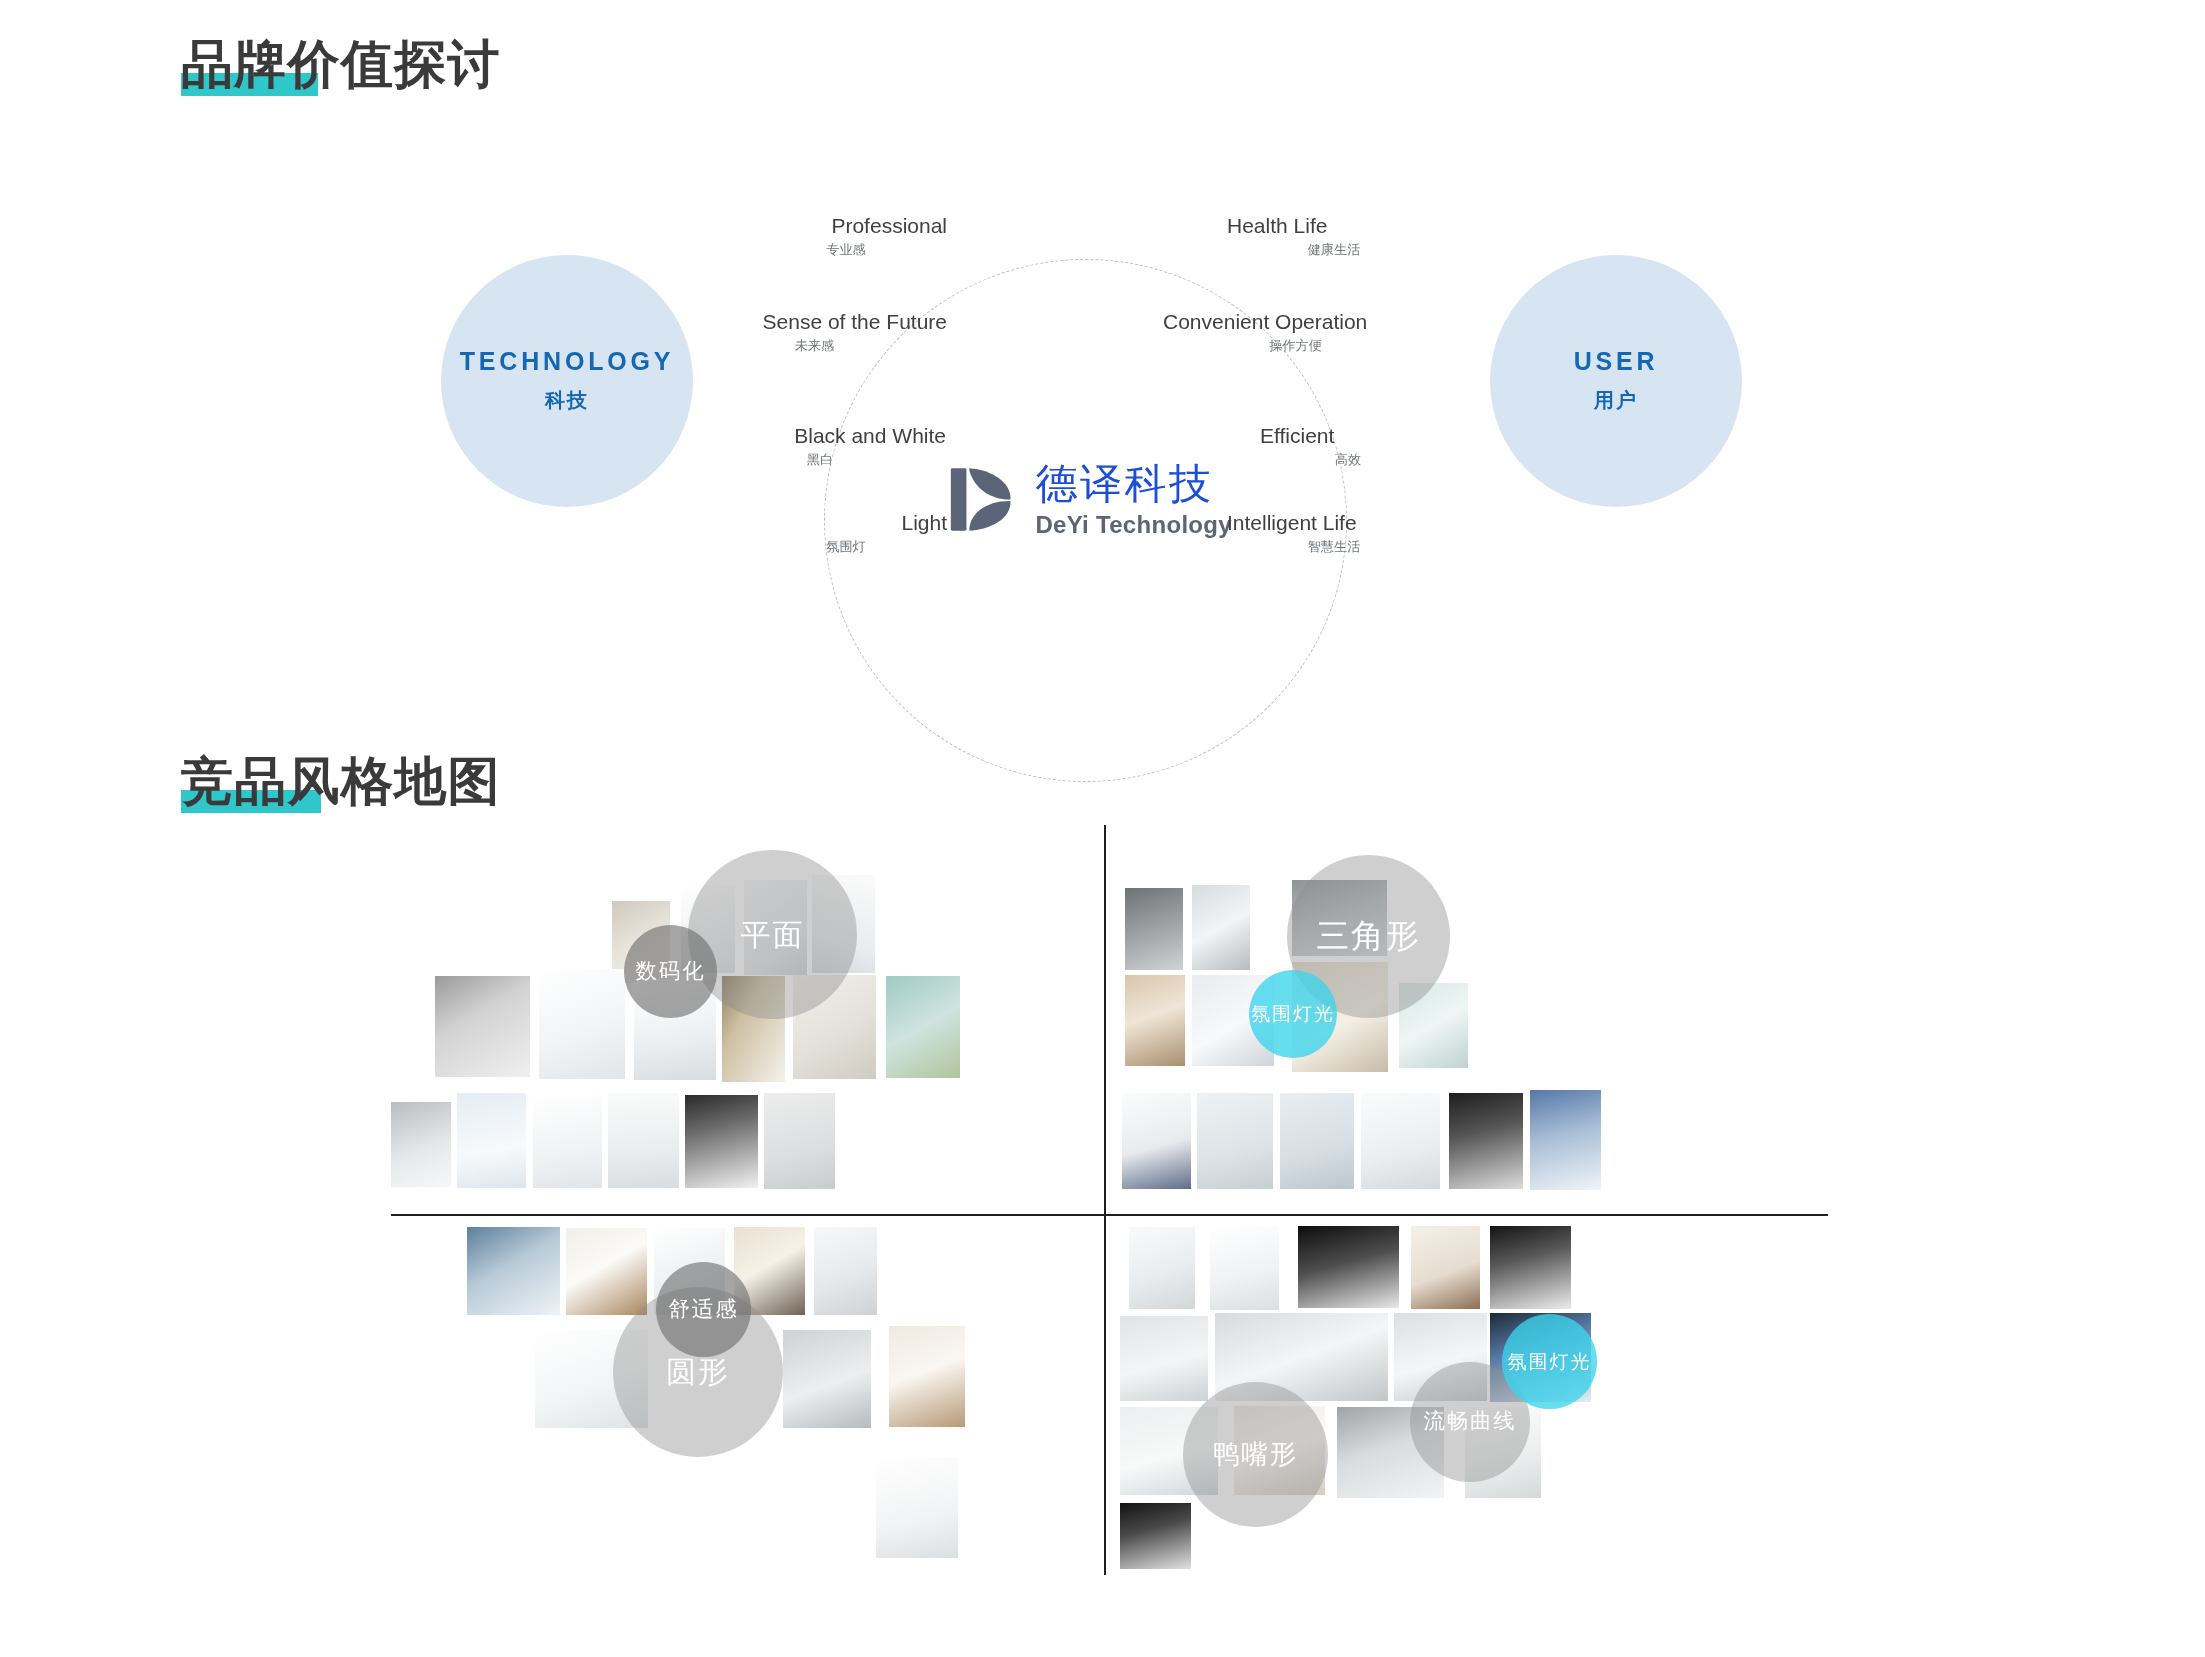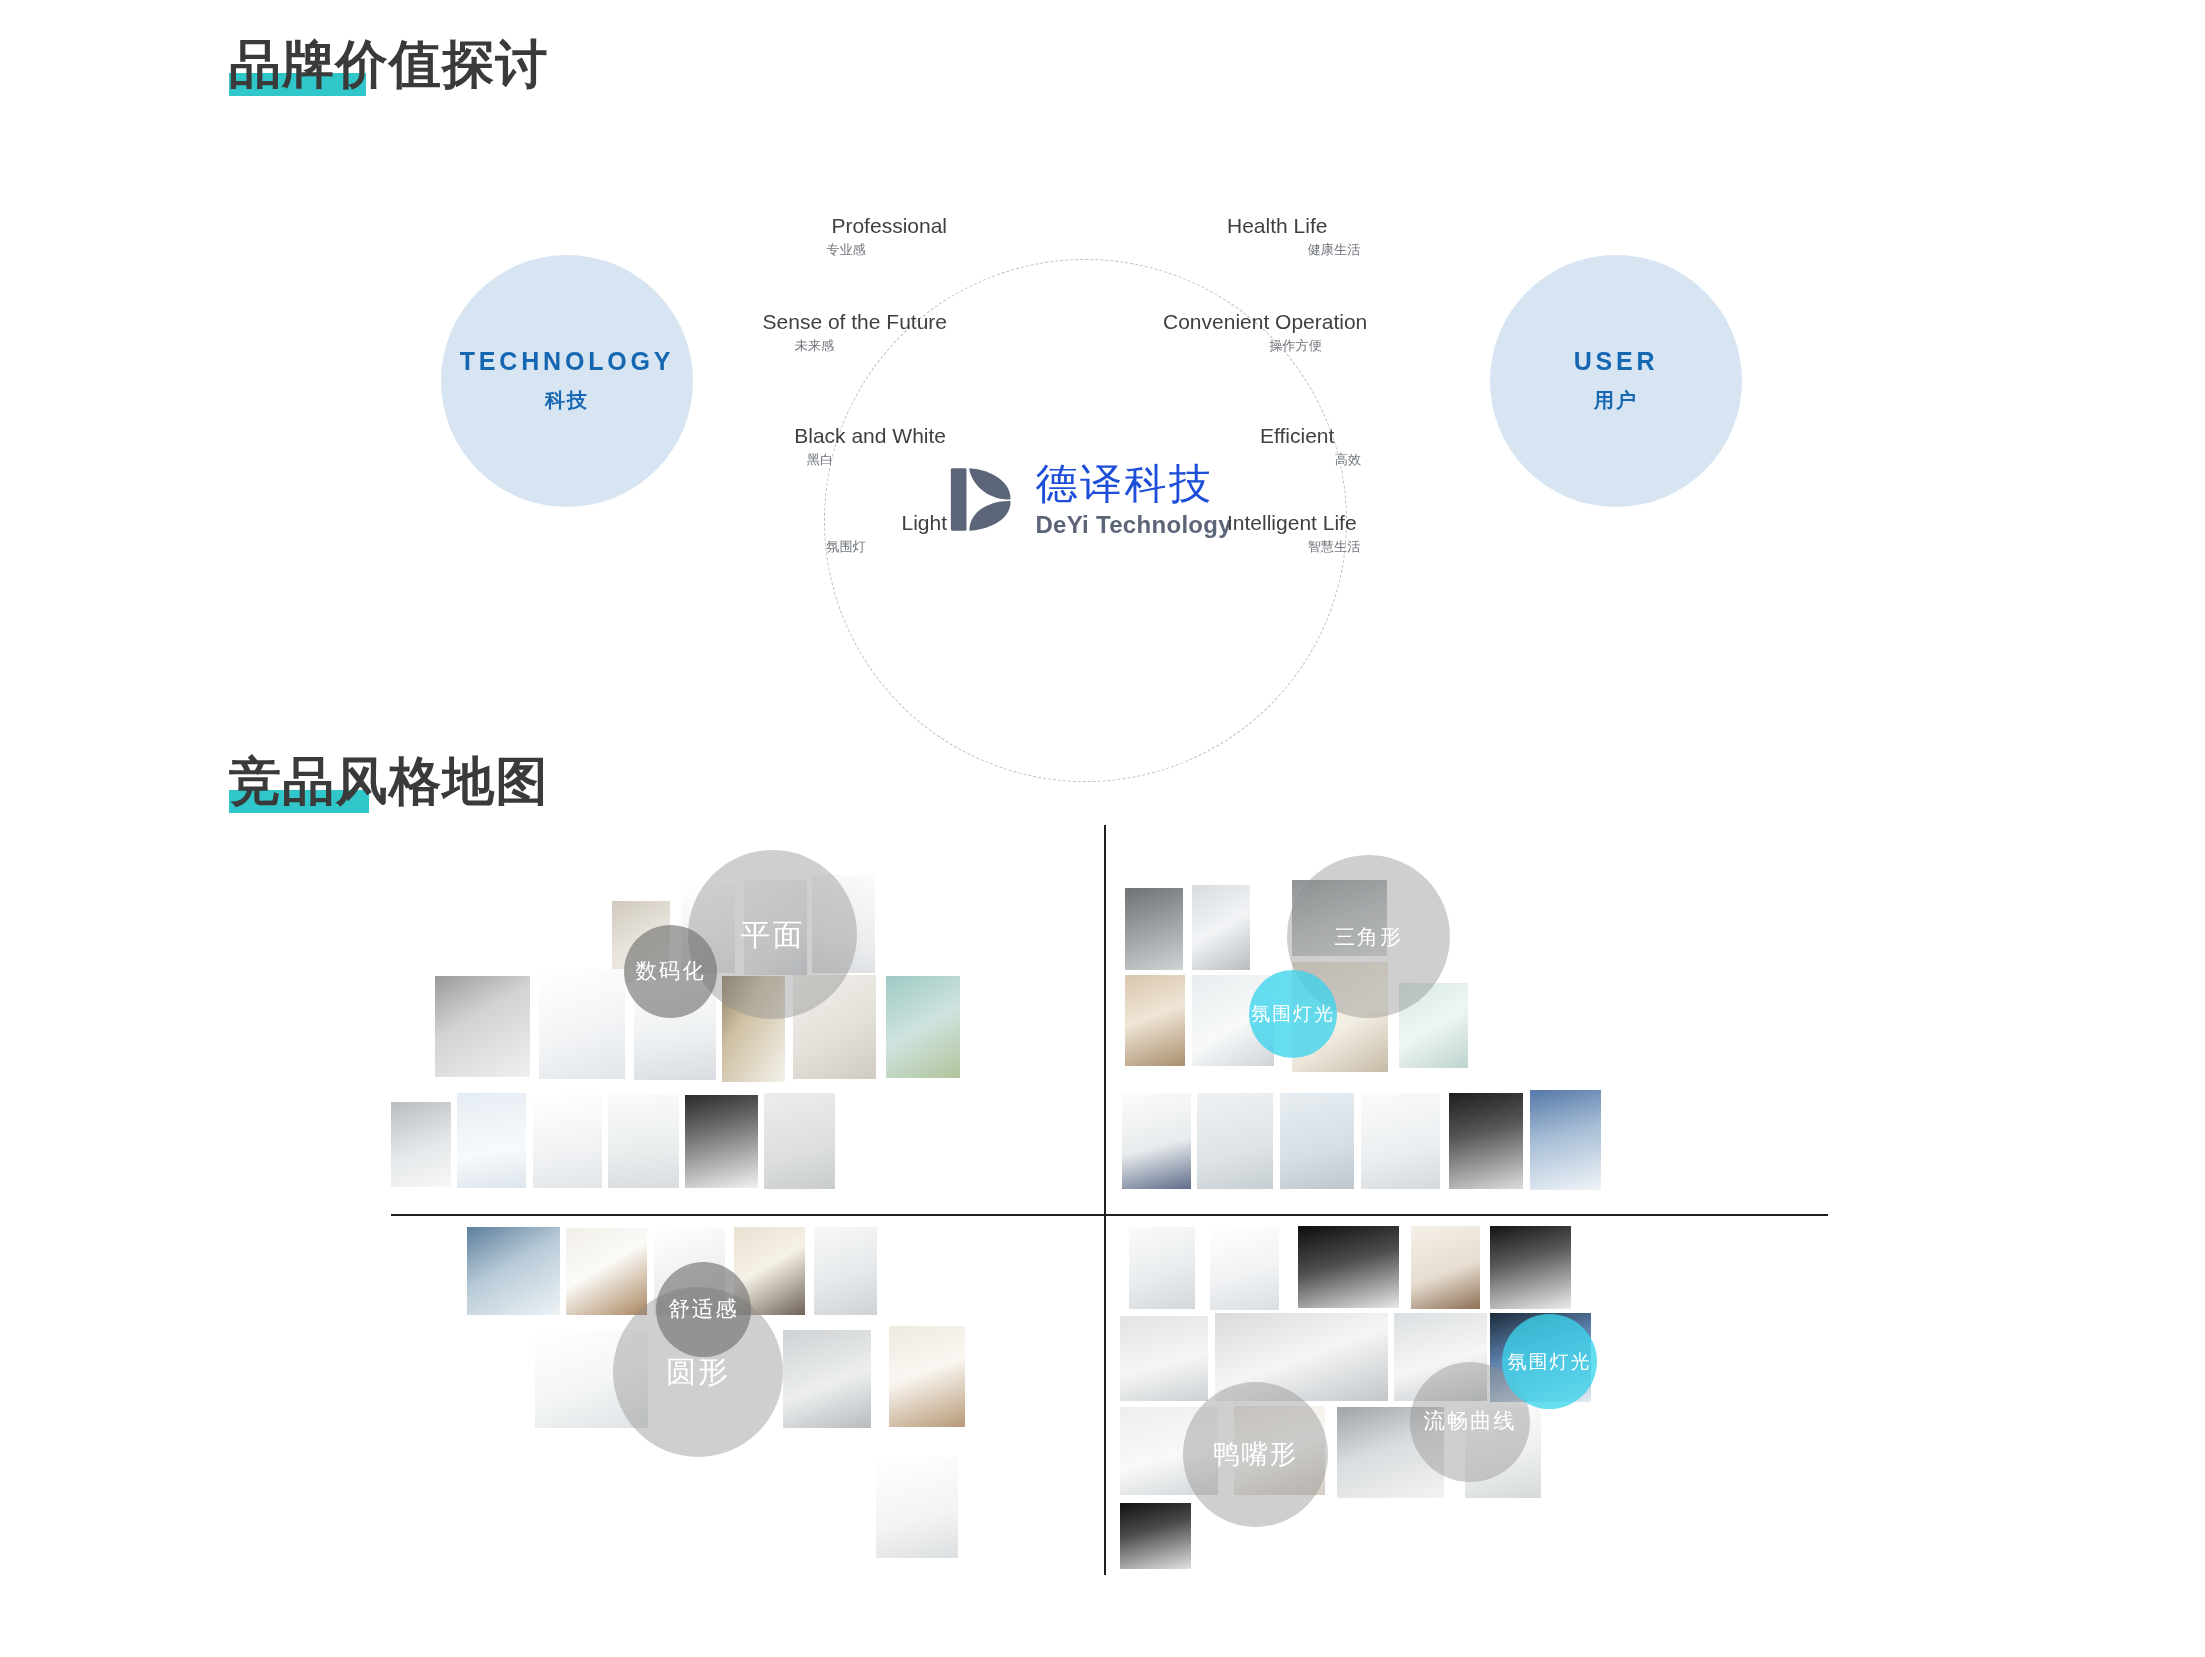--- a/index.html
+++ b/index.html
@@ -5,21 +5,21 @@
 <style>
   html,body{margin:0;padding:0;background:#ffffff;}
   body{
     width:2205px;height:1658px;position:relative;overflow:hidden;
     font-family:"Liberation Sans","DejaVu Sans",sans-serif;
     -webkit-font-smoothing:antialiased;
   }
   .page{position:absolute;inset:0;}
 
   
-  .section-title{position:absolute;white-space:nowrap;margin-left:48px;}
+  .section-title{position:absolute;white-space:nowrap;}
   .section-title .hl{
     position:absolute;left:0;bottom:3.8px;height:23px;background:#2fc7c9;z-index:0;
   }
   .section-title .txt{
     position:relative;z-index:1;display:block;
     font-size:52px;font-weight:700;color:#3a3a3a;letter-spacing:1.3px;
     font-family:"Liberation Sans","DejaVu Sans",sans-serif;
   }
   #title-brand{left:181px;top:30px;}
   #title-brand .hl{width:137px;}
@@ -268,21 +268,21 @@
       <div class="tile" style="left:252px;top:268px;width:79px;height:96px;">
           <span class="ph" style="background:linear-gradient(165deg,#fafbfc 0%,#ebeef0 60%,#d4d9dc 100%);"></span>
         </div>
       <div class="tile" style="left:340px;top:268px;width:74px;height:96px;">
           <span class="ph" style="background:linear-gradient(165deg,#1e1e1e 0%,#555555 40%,#dcdcdc 100%);"></span>
         </div>
       <div class="tile" style="left:421px;top:265px;width:71px;height:100px;">
           <span class="ph" style="background:linear-gradient(165deg,#5578a8 0%,#a8bed6 45%,#f0f4f8 100%);"></span>
         </div>
 
-      <div class="bubble b-gray-l" style="left:178px;top:30px;width:163px;height:163px;font-size:21px;">
+      <div class="bubble b-gray-l" style="left:178px;top:30px;width:163px;height:163px;font-size:33px;">
         <span>三角形</span>
       </div>
       <div class="bubble b-cyan" style="left:140px;top:145px;width:88px;height:88px;font-size:19px;">
         <span>氛围灯光</span>
       </div>
     </div>
 
     <div class="quad" id="quad-bl">
       <div class="tile" style="left:76px;top:8.8px;width:93px;height:88px;">
           <span class="ph" style="background:linear-gradient(150deg,#5d7f9c 0%,#b9cbd8 45%,#eef3f6 100%);"></span>

